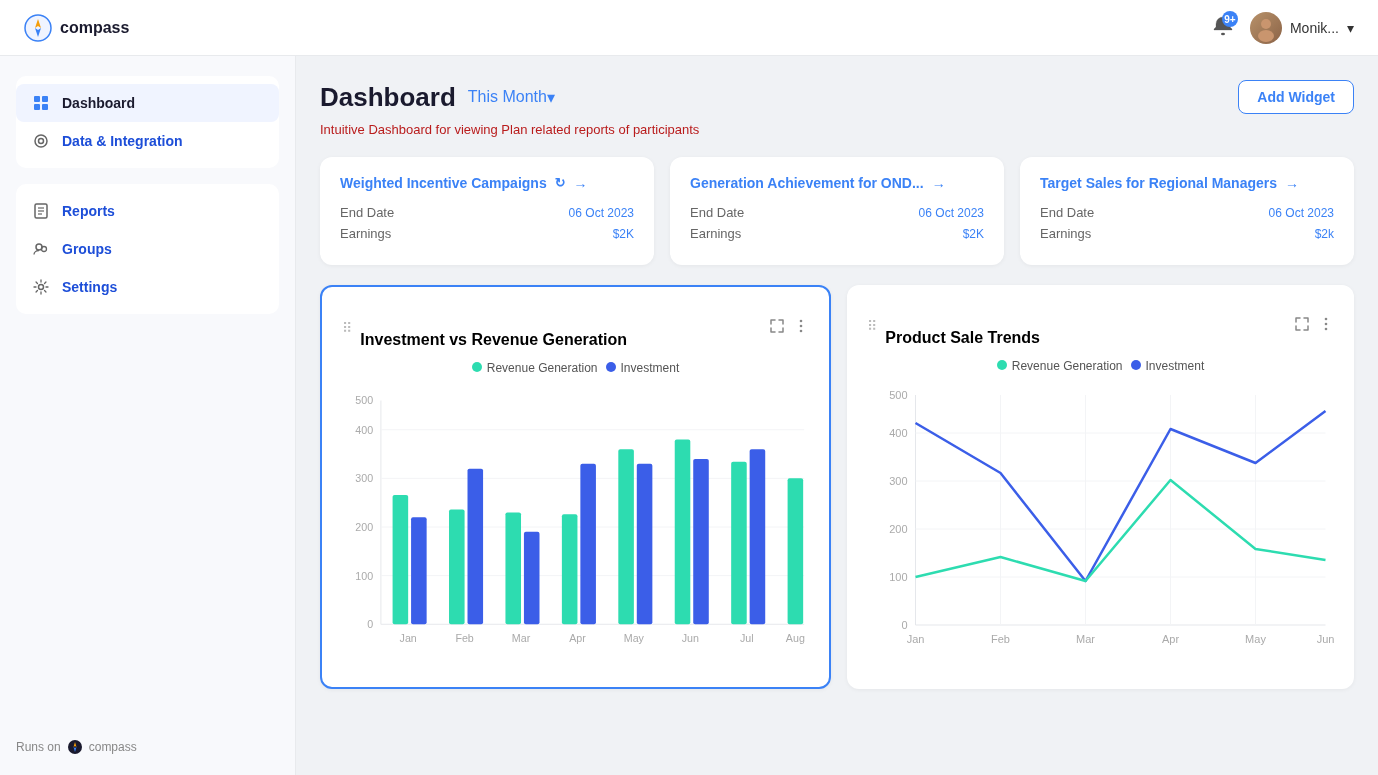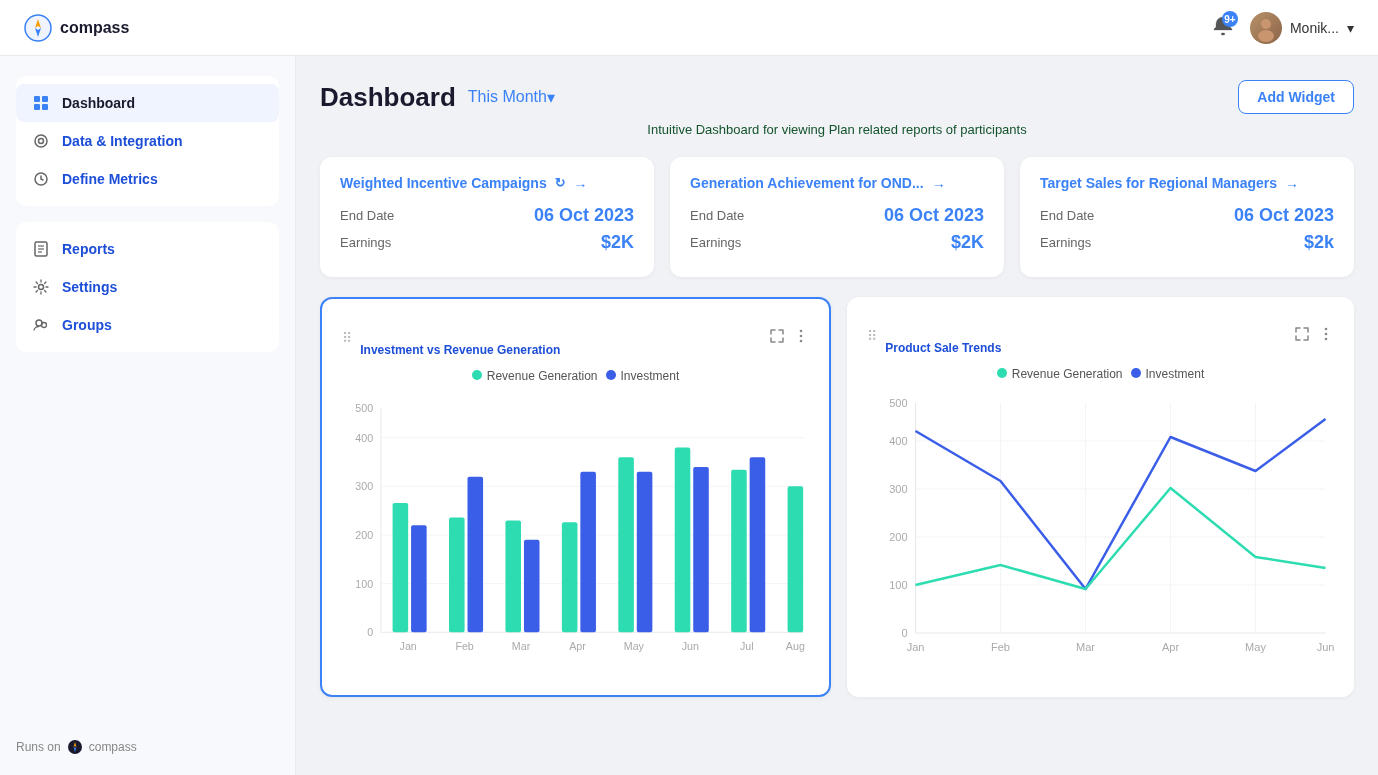--- a/index.html
+++ b/index.html
@@ -55,42 +55,42 @@
     .month-btn {
       display: flex; align-items: center; gap: 0;
       color: #3b82f6; font-size: 16px; font-weight: 500;
       background: none; border: none; cursor: pointer;
     }
     .add-widget-btn {
       background: #fff; border: 1.5px solid #3b82f6; color: #3b82f6;
       border-radius: 8px; padding: 8px 18px; font-size: 14px; font-weight: 600;
       cursor: pointer;
     }
-    .subtitle { font-size: 13px; color: #14532d; margin-bottom: 20px; text-align: center; }
+    .subtitle { font-size: 13px; color: #b91c1c; margin-bottom: 20px; }
 
     
     .cards-row { display: flex; gap: 16px; margin-bottom: 20px; }
     .card {
       flex: 1; background: #fff; border-radius: 12px; padding: 18px 20px;
       box-shadow: 0 1px 4px rgba(0,0,0,0.05);
     }
     .card-title { font-size: 14px; font-weight: 600; color: #3b82f6; margin-bottom: 14px; display: flex; align-items: flex-start; gap: 8px; }
     .card-row { display: flex; justify-content: space-between; align-items: center; margin-bottom: 6px; text-align: center; }
     .card-label { font-size: 13px; color: #666; }
-    .card-value { font-size: 18px; font-weight: 700; color: #3b82f6; }
+    .card-value { font-size: 12px; font-weight: 400; color: #3b82f6; }
 
     
     .charts-row { display: flex; gap: 16px; }
     .chart-card {
       flex: 1; background: #fff; border-radius: 12px; padding: 20px;
       box-shadow: 0 1px 4px rgba(0,0,0,0.05);
     }
     .chart-card.selected { border: 2px solid #3b82f6; }
     .chart-header { display: flex; align-items: center; justify-content: space-between; margin-bottom: 12px; }
-    .chart-title { font-size: 12px; font-weight: 700; color: #1d4ed8; display: flex; align-items: center; gap: 8px; margin-top: 24px; }
+    .chart-title { font-size: 16px; font-weight: 700; color: #000000; display: flex; align-items: center; gap: 8px; margin-top: 24px; }
     .chart-actions { display: flex; align-items: center; gap: 8px; }
     .chart-action-btn { background: none; border: none; cursor: pointer; color: #888; font-size: 16px; }
     .chart-legend { display: flex; gap: 8px; justify-content: center; margin-bottom: 12px; font-size: 12px; color: #555; align-items: center; }
     .legend-dot { width: 10px; height: 10px; border-radius: 50%; display: inline-block; margin-right: 5px; }
     .legend-dot-green { background: #2ddcb0; }
     .legend-dot-blue { background: #3b5ee8; }
     .chart-drag-icon { color: #bbb; font-size: 14px; }
 
     
     .bar-chart-area { position: relative; height: 280px; }
@@ -151,60 +151,51 @@
       </div>
       <div class="sidebar-item">
         <span class="sidebar-icon">
           <svg width="16" height="16" viewBox="0 0 16 16" fill="none">
               <circle cx="8" cy="8" r="6" stroke="#666" stroke-width="1.5"></circle>
               <circle cx="8" cy="8" r="2.5" stroke="#666" stroke-width="1.5"></circle>
             </svg>
         </span>
         <span>Data &amp; Integration</span>
       </div>
-      <div class="sidebar-item">
-        <span class="sidebar-icon">
-          <svg width="16" height="16" viewBox="0 0 16 16" fill="none">
-              <circle cx="8" cy="8" r="6" stroke="#666" stroke-width="1.5"></circle>
-              <path d="M8 5v3l2 1" stroke="#666" stroke-width="1.5" stroke-linecap="round"></path>
-            </svg>
-        </span>
-        <span>Define Metrics</span>
-      </div>
     </div>
     <div class="sidebar-section">
       <div class="sidebar-item">
         <span class="sidebar-icon">
           <svg width="16" height="16" viewBox="0 0 16 16" fill="none">
               <rect x="2" y="1" width="12" height="14" rx="1.5" stroke="#666" stroke-width="1.5"></rect>
               <line x1="5" y1="5" x2="11" y2="5" stroke="#666" stroke-width="1.2"></line>
               <line x1="5" y1="8" x2="11" y2="8" stroke="#666" stroke-width="1.2"></line>
               <line x1="5" y1="11" x2="9" y2="11" stroke="#666" stroke-width="1.2"></line>
             </svg>
         </span>
         <span>Reports</span>
       </div>
       <div class="sidebar-item">
         <span class="sidebar-icon">
           <svg width="16" height="16" viewBox="0 0 16 16" fill="none">
-              <circle cx="8" cy="8" r="2.5" stroke="#666" stroke-width="1.5"></circle>
-              <path d="M8 1v2M8 13v2M1 8h2M13 8h2M3.05 3.05l1.41 1.41M11.54 11.54l1.41 1.41M3.05 12.95l1.41-1.41M11.54 4.46l1.41-1.41" stroke="#666" stroke-width="1.3" stroke-linecap="round"></path>
-            </svg>
-        </span>
-        <span>Settings</span>
-      </div>
-      <div class="sidebar-item">
-        <span class="sidebar-icon">
-          <svg width="16" height="16" viewBox="0 0 16 16" fill="none">
               <circle cx="6" cy="6" r="3" stroke="#666" stroke-width="1.5"></circle>
               <circle cx="11" cy="8" r="2.5" stroke="#666" stroke-width="1.3"></circle>
               <path d="M1 13.5c0-2.2 2.2-4 5-4" stroke="#666" stroke-width="1.3"></path>
             </svg>
         </span>
         <span>Groups</span>
+      </div>
+      <div class="sidebar-item">
+        <span class="sidebar-icon">
+          <svg width="16" height="16" viewBox="0 0 16 16" fill="none">
+              <circle cx="8" cy="8" r="2.5" stroke="#666" stroke-width="1.5"></circle>
+              <path d="M8 1v2M8 13v2M1 8h2M13 8h2M3.05 3.05l1.41 1.41M11.54 11.54l1.41 1.41M3.05 12.95l1.41-1.41M11.54 4.46l1.41-1.41" stroke="#666" stroke-width="1.3" stroke-linecap="round"></path>
+            </svg>
+        </span>
+        <span>Settings</span>
       </div>
     </div>
     <div class="sidebar-footer">
       <span>Runs on</span>
       <svg width="16" height="16" viewBox="0 0 16 16">
         <circle cx="8" cy="8" r="7" fill="#1a1a2e"></circle>
         <polygon points="8,3 9.5,8 8,7 6.5,8" fill="#f59e0b"></polygon>
         <polygon points="8,13 6.5,8 8,9 9.5,8" fill="#3b82f6"></polygon>
       </svg>
       <span>compass</span>

